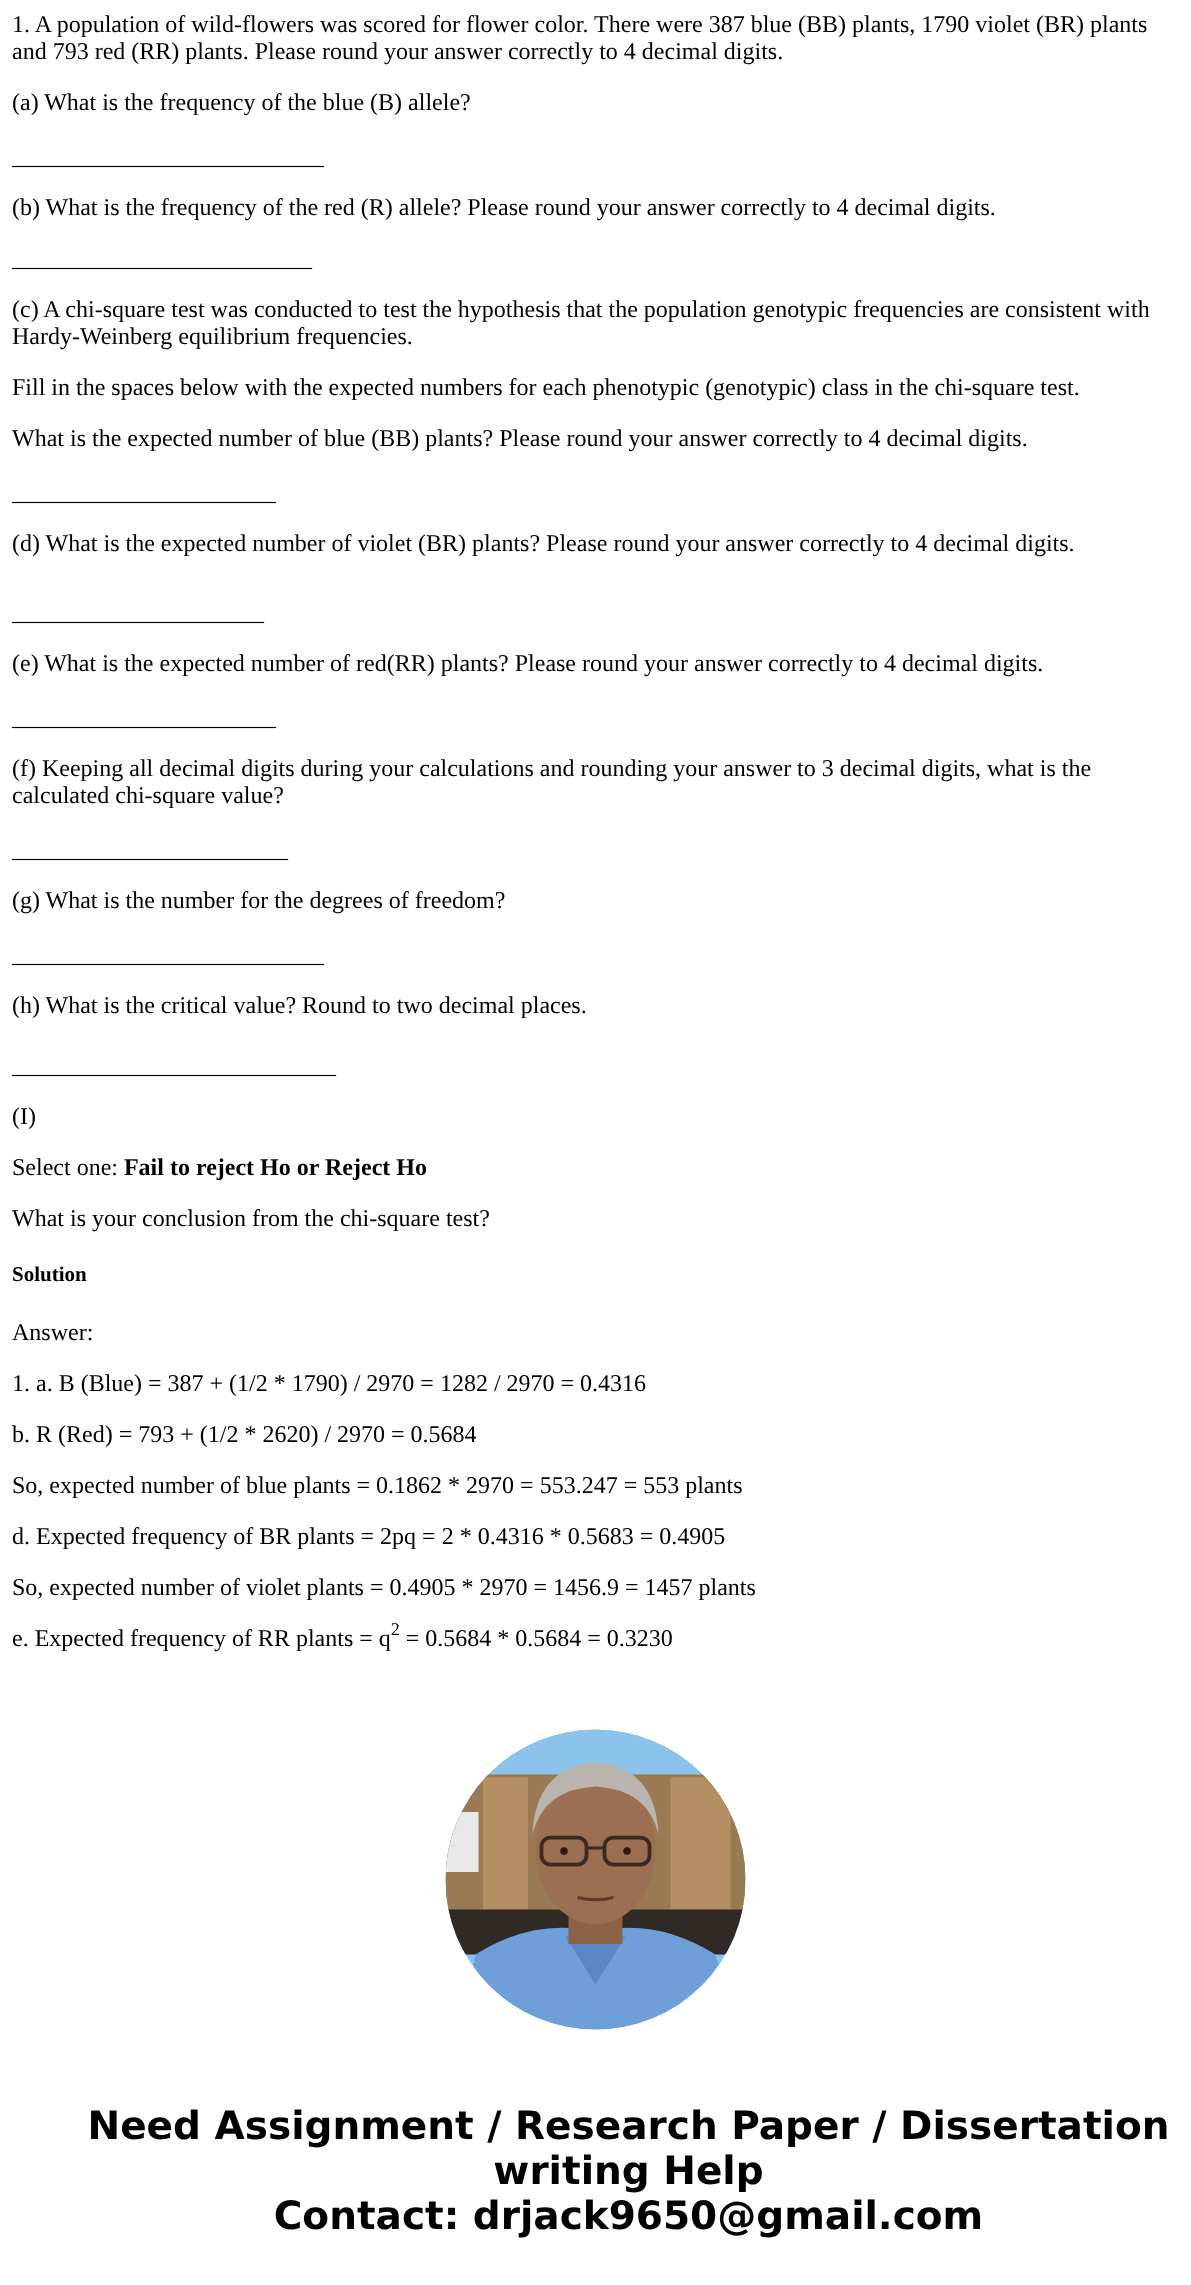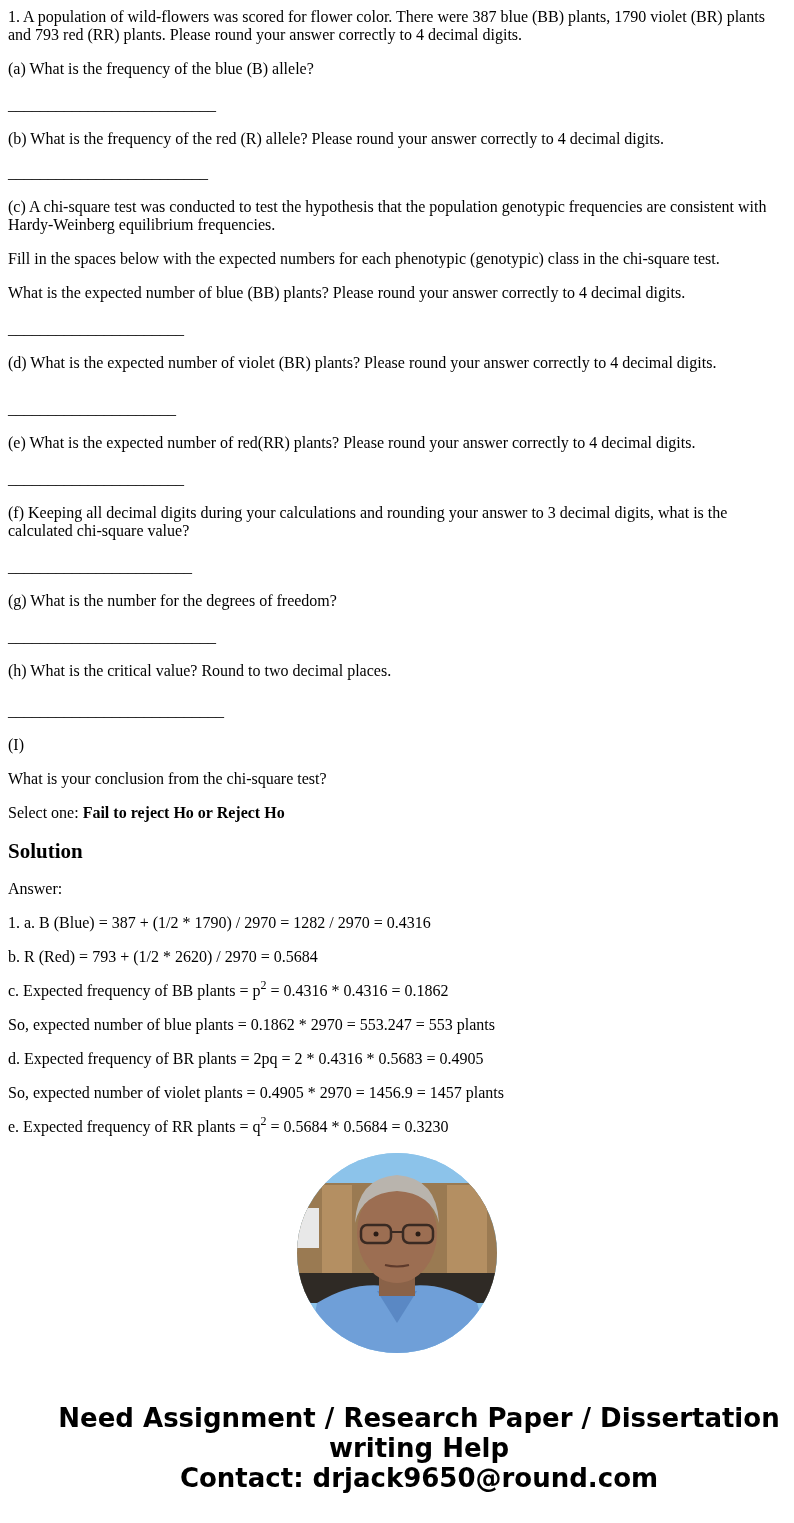--- a/index.html
+++ b/index.html
@@ -10,21 +10,21 @@
       font-size: 16px;
       line-height: 18px;
       color: #000000;
       position: relative;
     }
     .content { padding: 8px 8px 0 8px; }
     p { margin: 0 0 16px 0; }
     .blank { margin: 0 0 16px 0; white-space: pre; letter-spacing: 0; }
     h3.solution {
       font-family: "Liberation Serif", serif;
-      font-size: 21px;
+      font-size: 14px;
       font-weight: bold;
       margin: 18px 0 18px 0;
       line-height: 22px;
     }
     b { font-weight: bold; }
     sup { font-size: 12px; line-height: 0; position: relative; top: -1px; vertical-align: super; }
     .avatar-wrap {
       width: 100%;
       display: flex;
       justify-content: center;
@@ -66,28 +66,27 @@
   <p class="blank" style="margin-top:28px">_____________________</p>
   <p>(e) What is the expected number of red(RR) plants? Please round your answer correctly to 4 decimal digits.</p>
   <p class="blank" style="margin-top:18px">______________________</p>
   <p>(f) Keeping all decimal digits during your calculations and rounding your answer to 3 decimal digits, what is the calculated chi-square value?</p>
   <p class="blank" style="margin-top:18px">_______________________</p>
   <p>(g) What is the number for the degrees of freedom?</p>
   <p class="blank" style="margin-top:18px">__________________________</p>
   <p>(h) What is the critical value? Round to two decimal places.</p>
   <p class="blank" style="margin-top:22px">___________________________</p>
   <p>(I)</p>
+  <p><span>Select one: </span><b>Fail to reject Ho or Reject Ho</b></p>
   <p>What is your conclusion from the chi-square test?</p>
-  <p><span>Select one: </span><b>Fail to reject Ho or Reject Ho</b></p>
 
   <h3 class="solution">Solution</h3>
   <p>Answer:</p>
   <p>1. a. B (Blue) = 387 + (1/2 * 1790) / 2970 = 1282 / 2970 = 0.4316</p>
   <p>b. R (Red) = 793 + (1/2 * 2620) / 2970 = 0.5684</p>
-  <p><span>c. Expected frequency of BB plants = p</span><sup>2</sup><span> = 0.4316 * 0.4316 = 0.1862</span></p>
   <p>So, expected number of blue plants = 0.1862 * 2970 = 553.247 = 553 plants</p>
   <p>d. Expected frequency of BR plants = 2pq = 2 * 0.4316 * 0.5683 = 0.4905</p>
   <p>So, expected number of violet plants = 0.4905 * 2970 = 1456.9 = 1457 plants</p>
   <p><span>e. Expected frequency of RR plants = q</span><sup>2</sup><span> = 0.5684 * 0.5684 = 0.3230</span></p>
 </div>
 
 <div class="avatar-wrap" style="position:absolute; top:1153px; left:0; margin:0;">
   <div class="avatar">
     <svg width="200" height="200" viewBox="0 0 200 200">
       <rect x="0" y="0" width="200" height="200" fill="#8cc3ea"></rect>
@@ -114,14 +113,14 @@
       <circle cx="121" cy="81" r="2.5" fill="#2a1c15"></circle>
 
       <path d="M88 112 Q100 115 112 112" stroke="#5e3a2b" stroke-width="2" fill="none"></path>
     </svg>
   </div>
 </div>
 
 <div class="promo">
   <div>Need Assignment / Research Paper / Dissertation</div>
   <div>writing Help</div>
-  <div>Contact: drjack9650@round.com</div>
+  <div>Contact: drjack9650@gmail.com</div>
 </div>
 
 </body></html>

